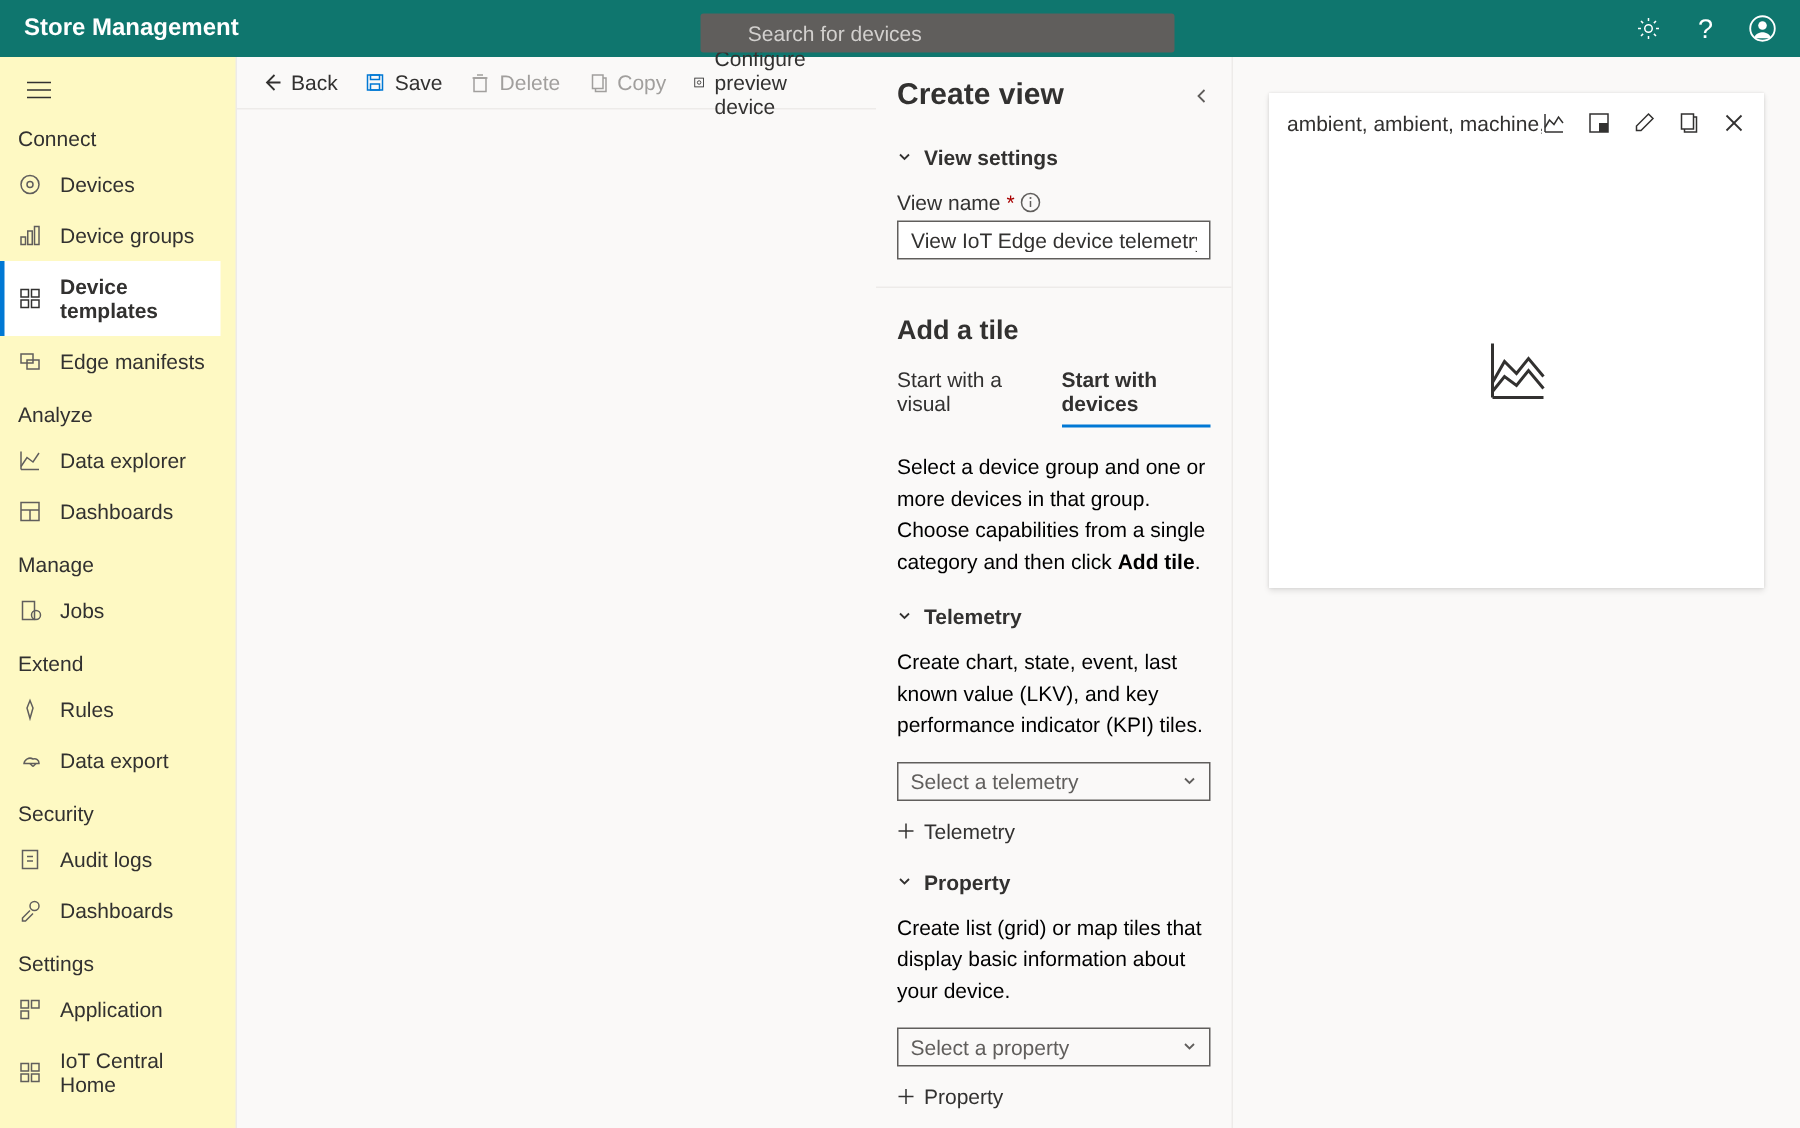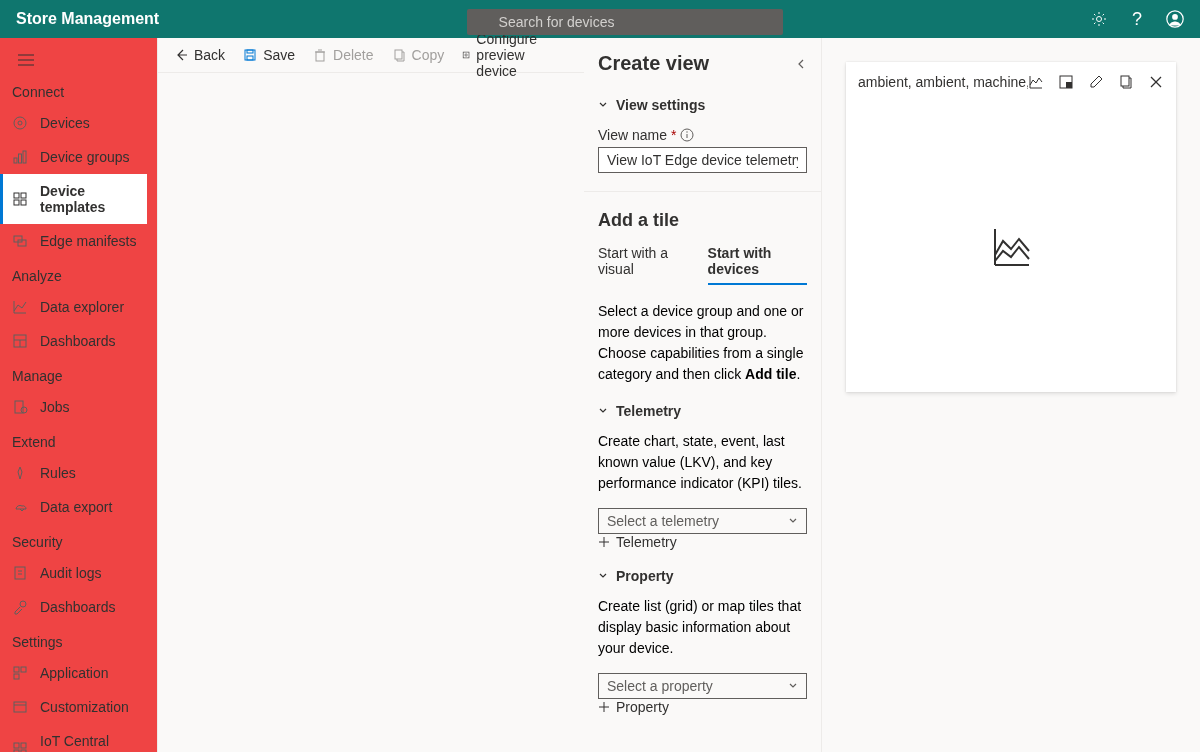--- a/index.html
+++ b/index.html
@@ -69,21 +69,21 @@
       display: flex;
       align-items: center;
       justify-content: center;
     }
     .content-area {
       display: flex;
       height: calc(100vh - 38px);
     }
     .sidebar {
       width: 158px;
-      background: #ef4444;
+      background: #fef9c3;
       border-right: 1px solid #edebe9;
       overflow-y: auto;
       padding-top: 8px;
     }
     .hamburger {
       padding: 8px 18px;
       cursor: pointer;
     }
     .nav-section-label {
       font-size: 14px;
@@ -227,20 +227,21 @@
       width: 100%;
       height: 26px;
       border: 1px solid #605e5c;
       padding: 0 8px;
       font-size: 14px;
       color: #605e5c;
       display: flex;
       align-items: center;
       justify-content: space-between;
       cursor: pointer;
+      margin-bottom: 12px;
     }
     .add-link {
       display: flex;
       align-items: center;
       gap: 6px;
       color: #323130;
       cursor: pointer;
       font-size: 14px;
       margin-bottom: 14px;
     }
@@ -445,29 +446,20 @@
     <div class="nav-section-label">Settings</div>
     <div class="nav-item">
       <span class="nav-icon">
           <svg width="16" height="16" viewBox="0 0 16 16">
             <rect x="2" y="2" width="5" height="5" fill="none" stroke="#605e5c"></rect>
             <rect x="9" y="2" width="5" height="5" fill="none" stroke="#605e5c"></rect>
             <rect x="2" y="9" width="5" height="5" fill="none" stroke="#605e5c"></rect>
           </svg>
         </span>
       <span>Application</span>
-    </div>
-    <div class="nav-item">
-      <span class="nav-icon">
-          <svg width="16" height="16" viewBox="0 0 16 16">
-            <rect x="2" y="3" width="12" height="10" fill="none" stroke="#605e5c"></rect>
-            <line x1="2" y1="6" x2="14" y2="6" stroke="#605e5c"></line>
-          </svg>
-        </span>
-      <span>Customization</span>
     </div>
     <div class="nav-item">
       <span class="nav-icon">
           <svg width="16" height="16" viewBox="0 0 16 16">
             <rect x="2" y="2" width="5" height="5" fill="none" stroke="#605e5c"></rect>
             <rect x="9" y="2" width="5" height="5" fill="none" stroke="#605e5c"></rect>
             <rect x="2" y="9" width="5" height="5" fill="none" stroke="#605e5c"></rect>
             <rect x="9" y="9" width="5" height="5" fill="none" stroke="#605e5c"></rect>
           </svg>
         </span>

